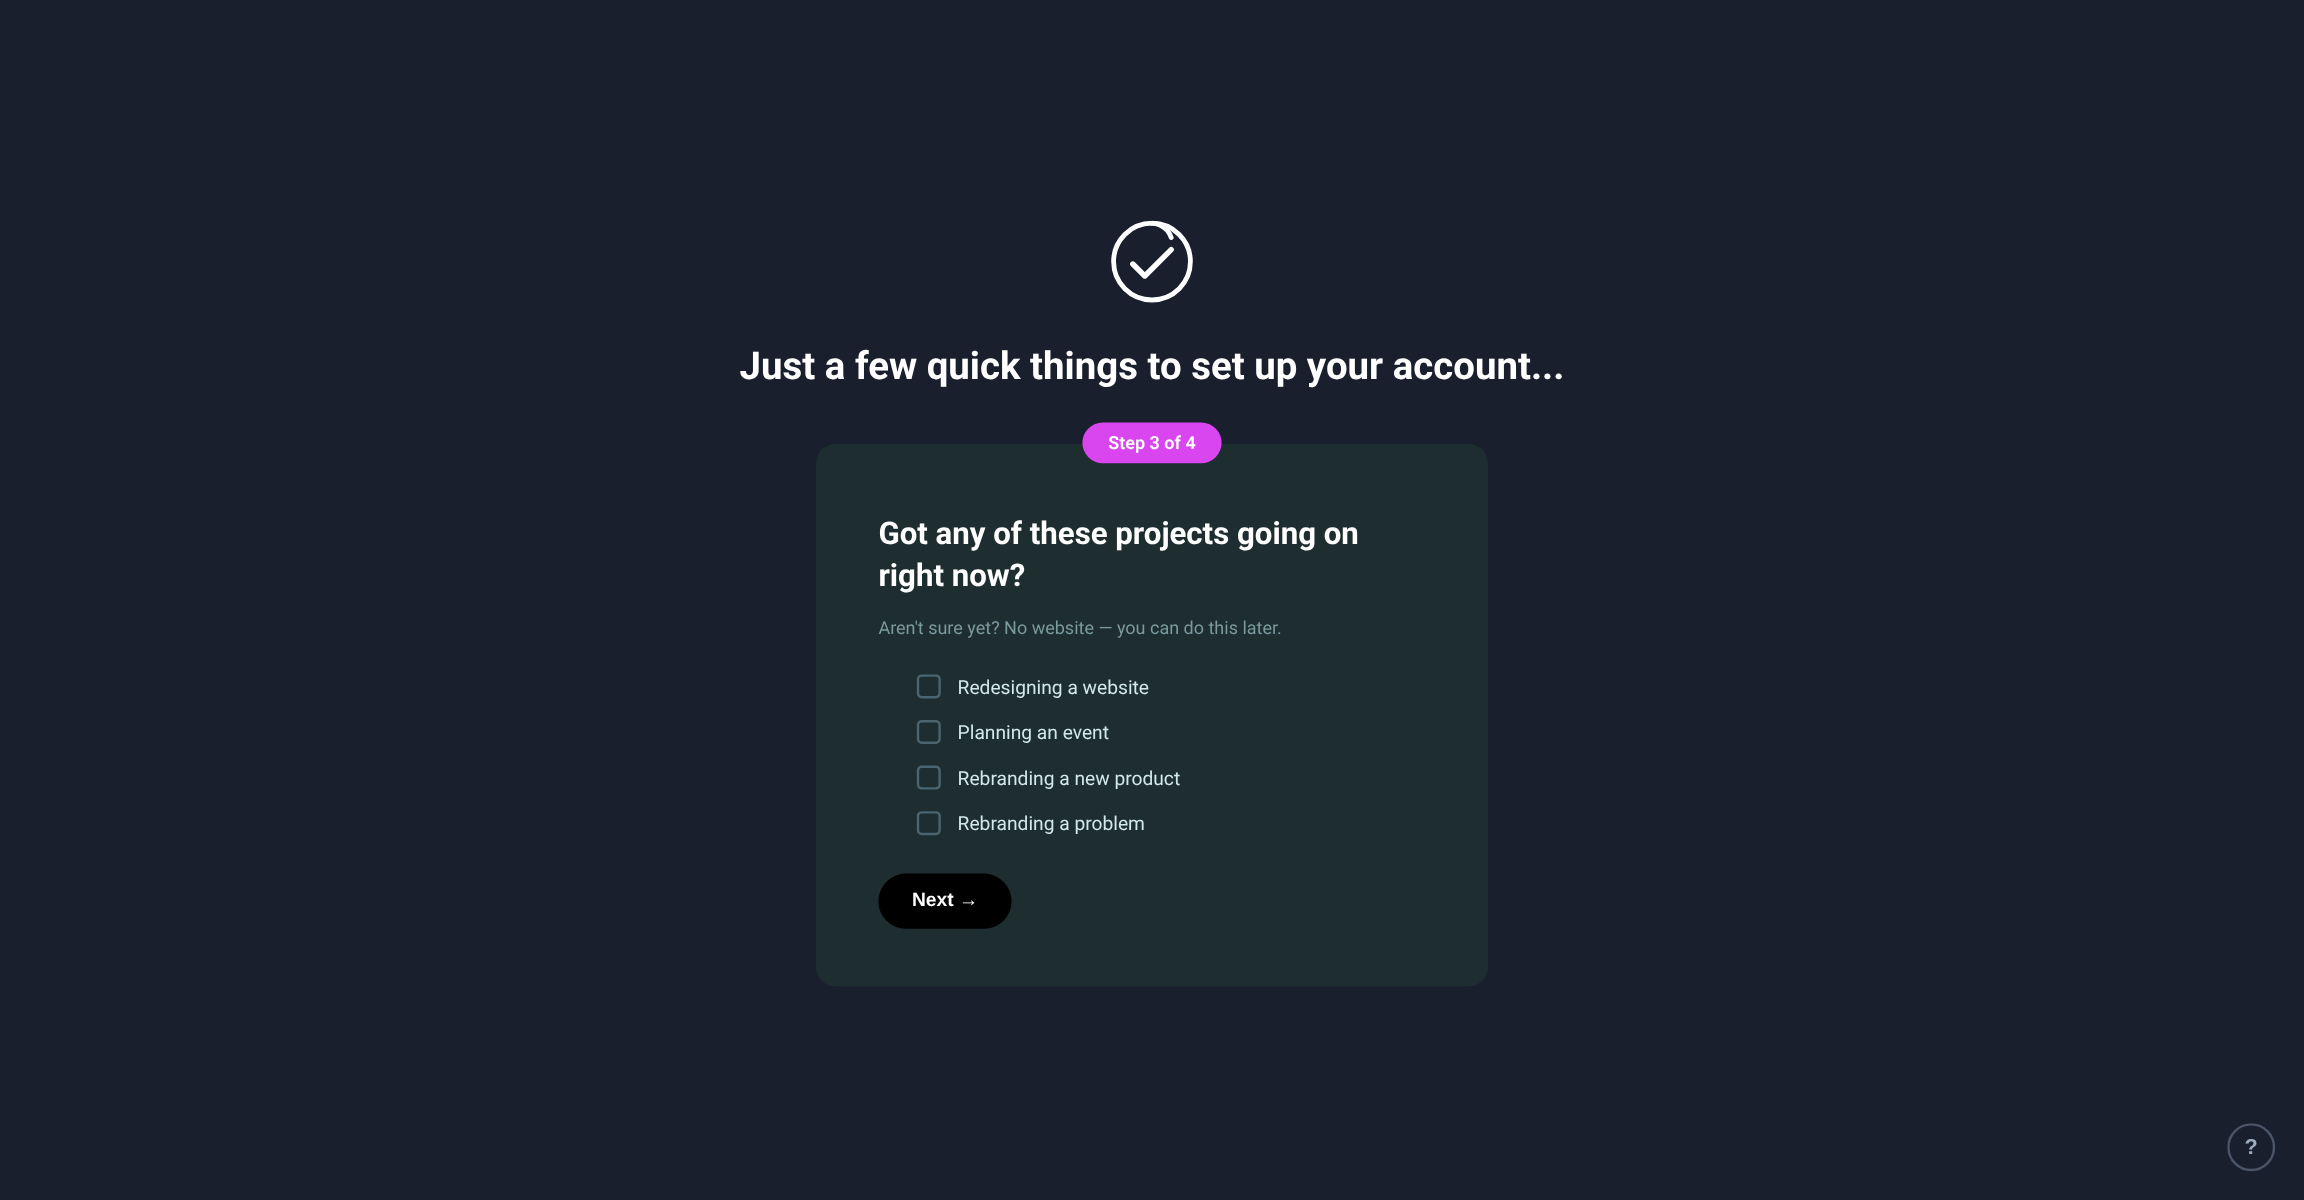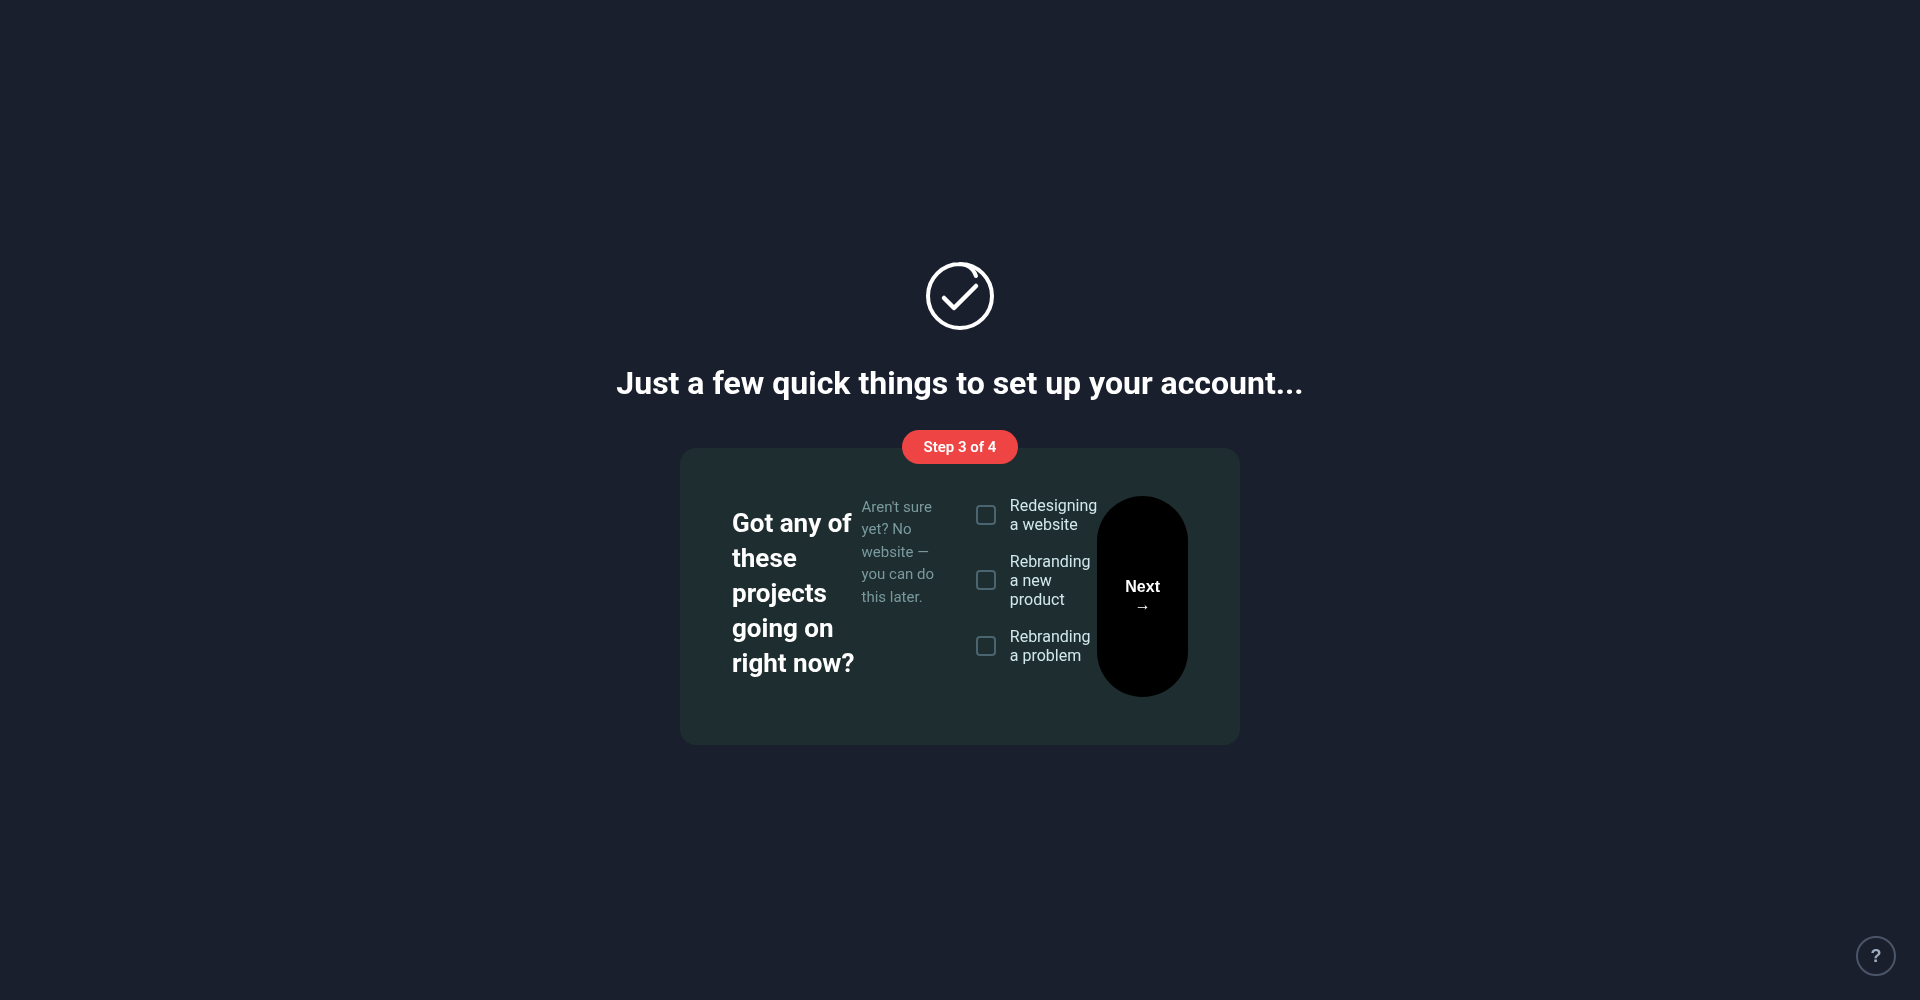--- a/index.html
+++ b/index.html
@@ -40,38 +40,38 @@
 
     .main-title {
       color: #ffffff;
       font-size: 32px;
       font-weight: 700;
       margin-bottom: 28px;
       text-align: center;
     }
 
     .step-badge {
-      background-color: #ef4444;
+      background-color: #d946ef;
       color: #ffffff;
       font-size: 15px;
       font-weight: 600;
       padding: 8px 22px;
       border-radius: 999px;
       margin-bottom: -16px;
       position: relative;
       z-index: 10;
     }
 
     .card {
       background-color: #1e2d2f;
       border-radius: 16px;
       padding: 48px 52px 48px 52px;
       width: 560px;
       display: flex;
-      flex-direction: row;
+      flex-direction: column;
       gap: 0;
     }
 
     .card-title {
       color: #ffffff;
       font-size: 26px;
       font-weight: 700;
       line-height: 1.35;
       margin-bottom: 14px;
       margin-top: 10px;
@@ -177,20 +177,24 @@
     <h2 class="card-title">Got any of these projects going on right now?</h2>
     <p class="card-subtitle">Aren't sure yet? No website — you can do this later.</p>
 
     <div class="checkbox-list">
       <label class="checkbox-item">
         <input type="checkbox" class="checkbox-box" style="">
         <span class="checkbox-label">Redesigning a website</span>
       </label>
       <label class="checkbox-item">
         <input type="checkbox" class="checkbox-box" style="">
+        <span class="checkbox-label">Planning an event</span>
+      </label>
+      <label class="checkbox-item">
+        <input type="checkbox" class="checkbox-box" style="">
         <span class="checkbox-label">Rebranding a new product</span>
       </label>
       <label class="checkbox-item">
         <input type="checkbox" class="checkbox-box" style="">
         <span class="checkbox-label">Rebranding a problem</span>
       </label>
     </div>
 
     <button class="next-button">Next →</button>
   </div>

